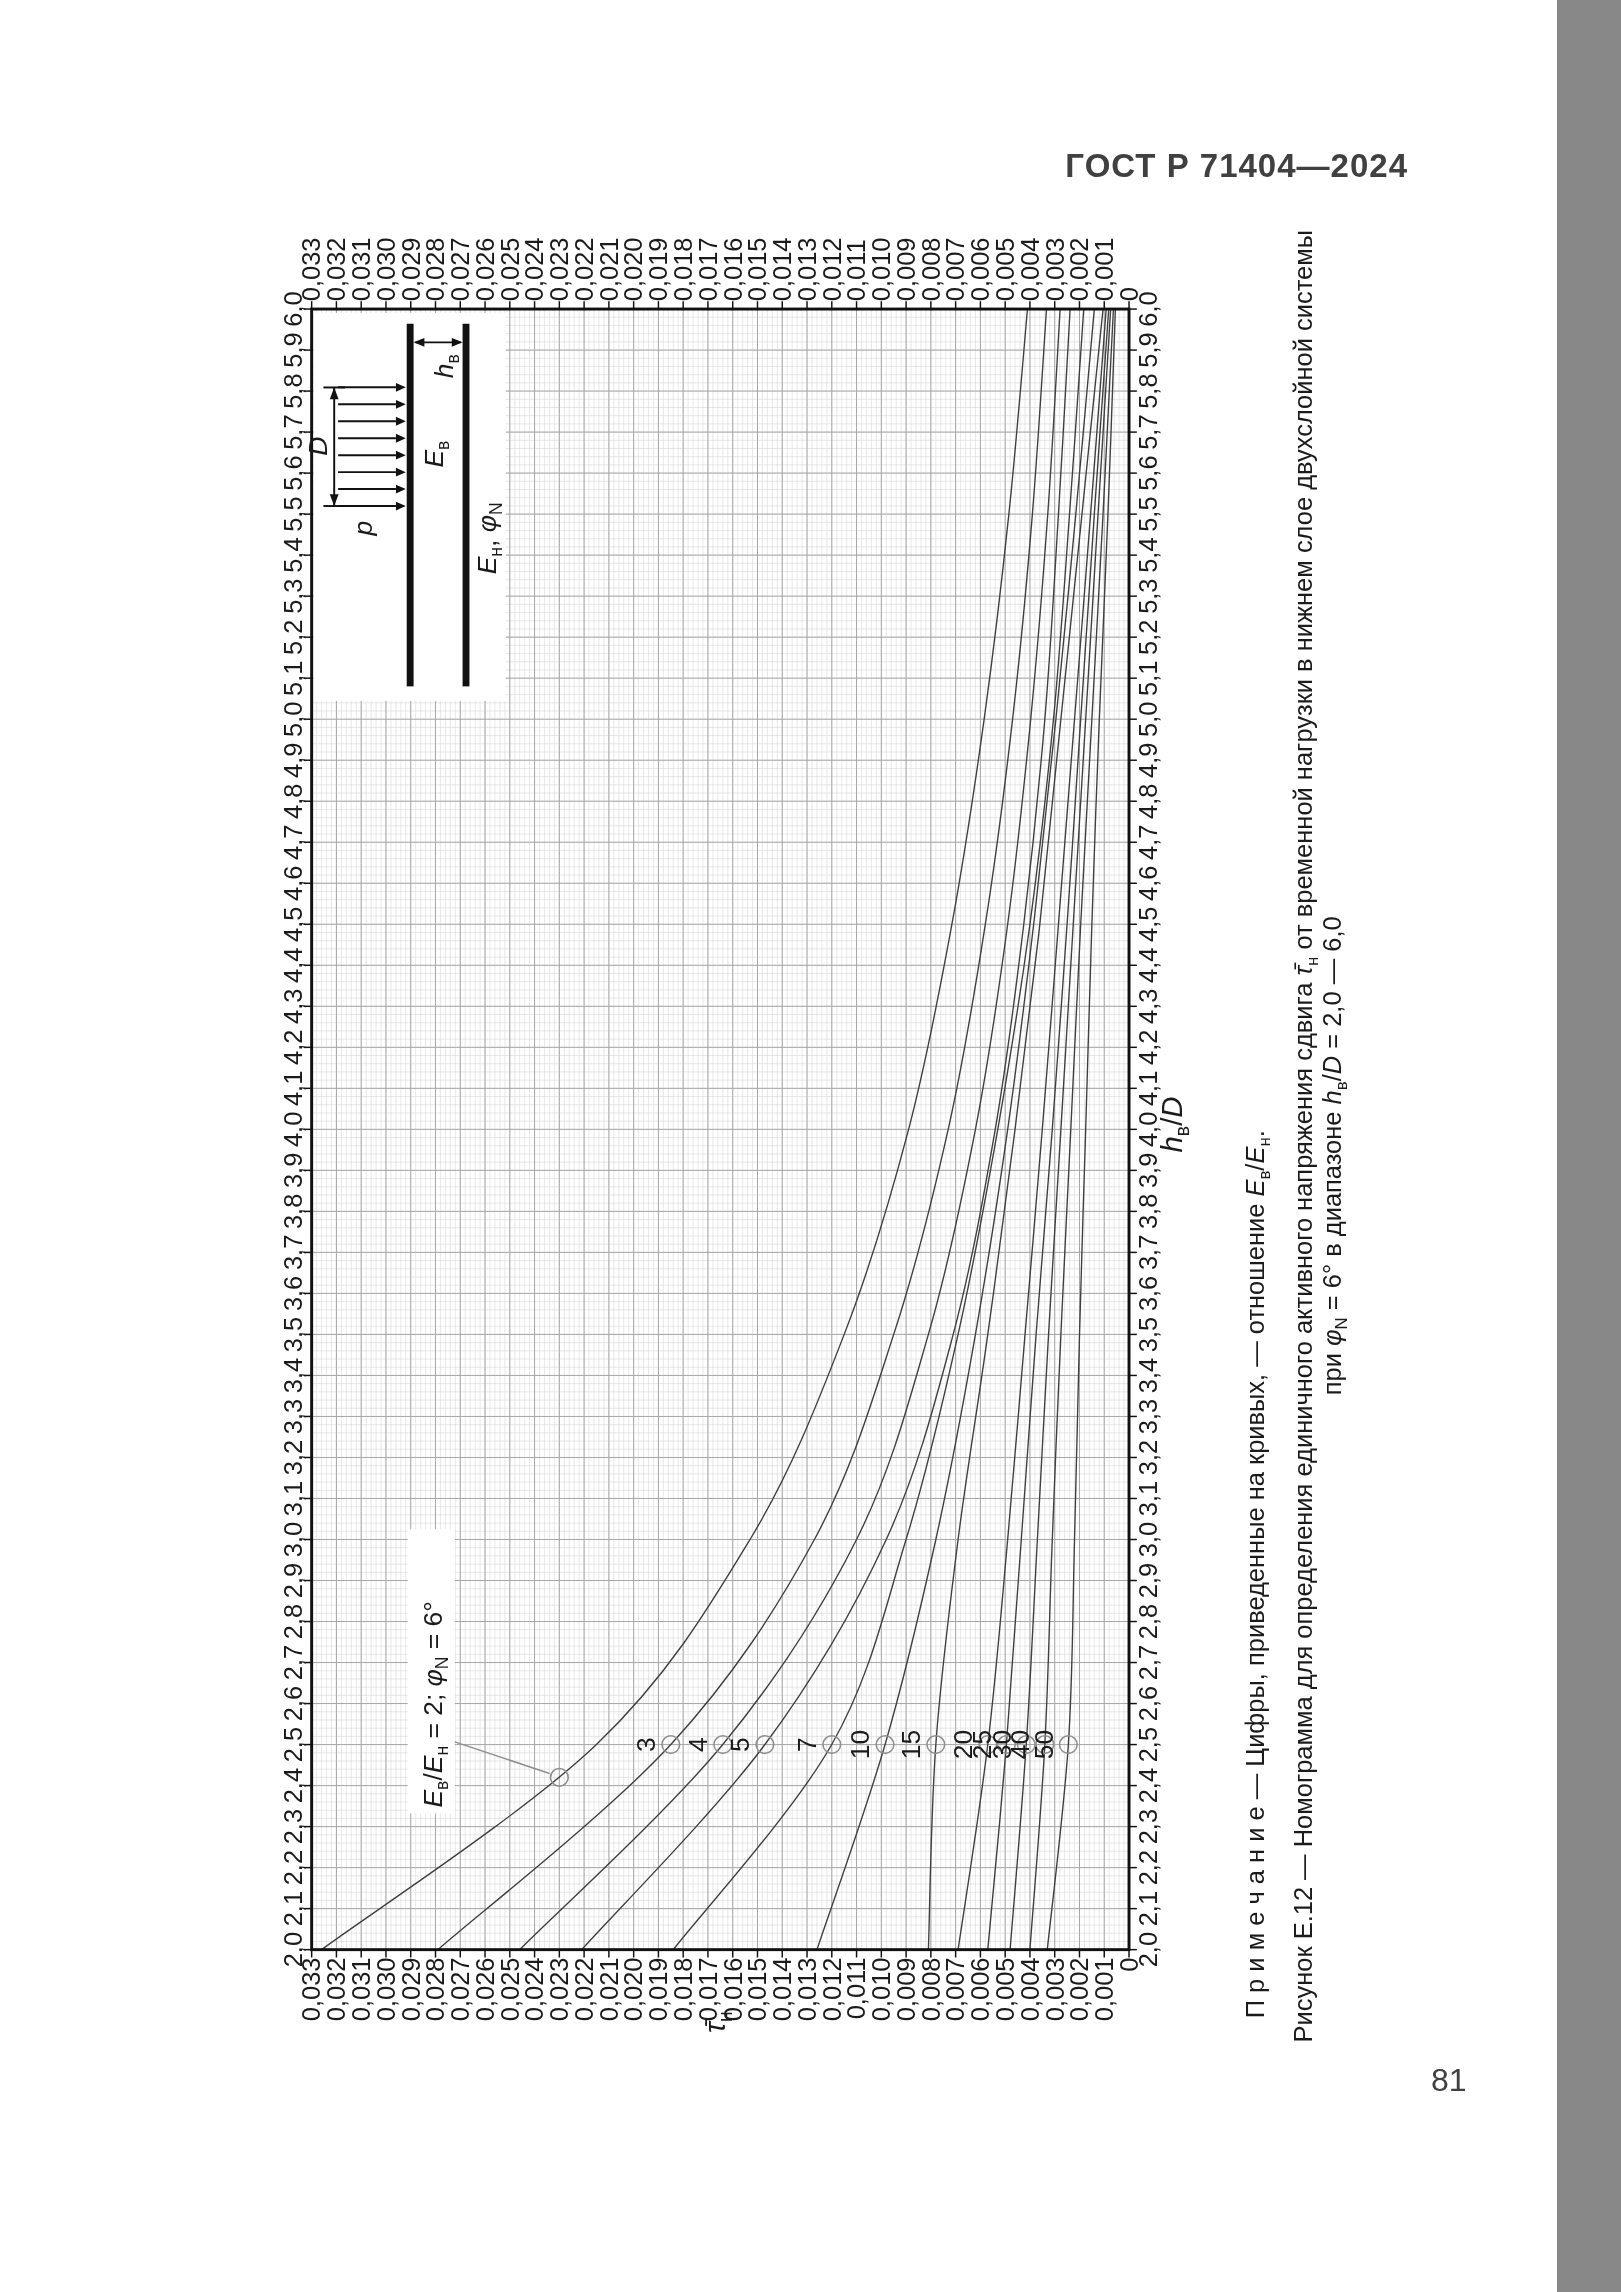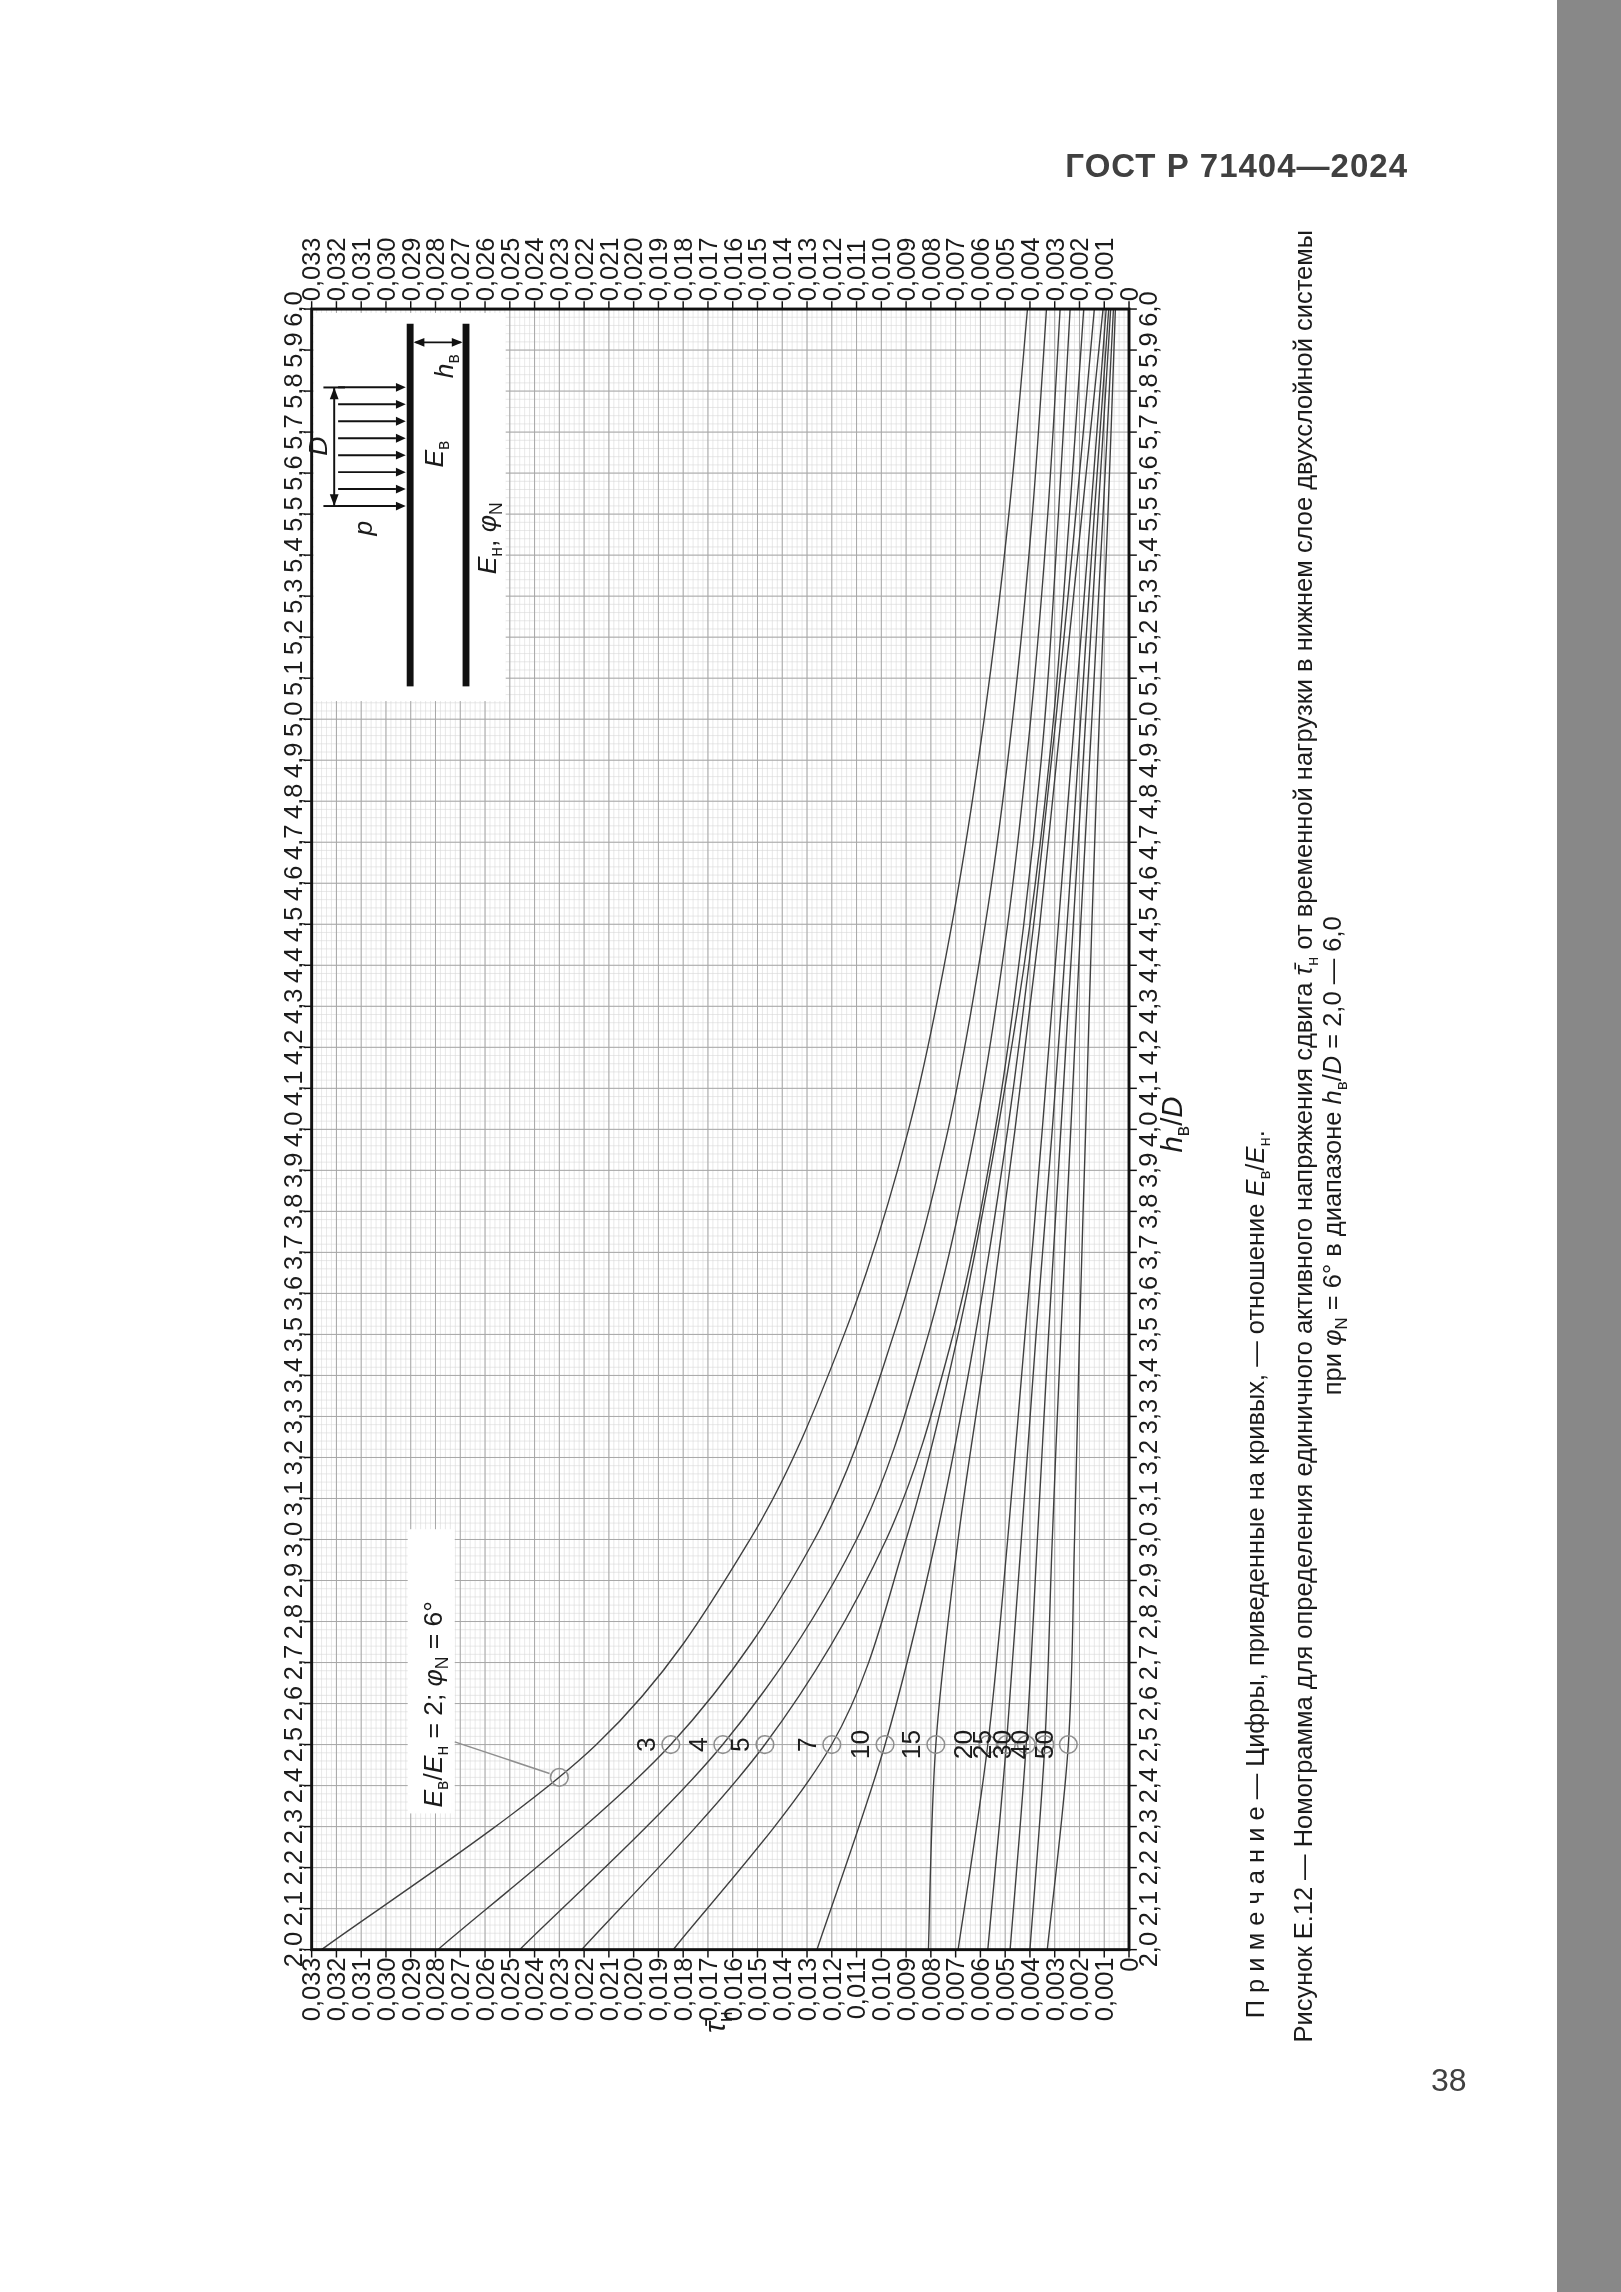--- a/index.html
+++ b/index.html
@@ -10,21 +10,21 @@
   #pagenum{position:absolute;top:2062px;left:1431px;font-size:32px;}
   #sheet{position:absolute;left:0;top:0;width:2293px;height:1621px;
          transform:translate(0px,2293px) rotate(-90deg);transform-origin:0 0;}
   svg text{fill:#1b1b1b;}
 </style>
 </head>
 <body>
 
 <div id="page">
   <div id="header">ГОСТ Р 71404—2024</div>
-  <div id="pagenum">38</div>
+  <div id="pagenum">81</div>
   <div id="sheet"><svg width="2293" height="1621" viewBox="0 0 2339 1654">
         <g>
           <line x1="350" y1="318" x2="350" y2="1152" stroke="#d7d7d7" stroke-width="0.6"></line>
           <line x1="358.37" y1="318" x2="358.37" y2="1152" stroke="#d7d7d7" stroke-width="0.6"></line>
           <line x1="366.74" y1="318" x2="366.74" y2="1152" stroke="#d7d7d7" stroke-width="0.6"></line>
           <line x1="375.11" y1="318" x2="375.11" y2="1152" stroke="#d7d7d7" stroke-width="0.6"></line>
           <line x1="383.48" y1="318" x2="383.48" y2="1152" stroke="#d7d7d7" stroke-width="0.6"></line>
           <line x1="391.85" y1="318" x2="391.85" y2="1152" stroke="#d7d7d7" stroke-width="0.6"></line>
           <line x1="400.22" y1="318" x2="400.22" y2="1152" stroke="#d7d7d7" stroke-width="0.6"></line>
           <line x1="408.59" y1="318" x2="408.59" y2="1152" stroke="#d7d7d7" stroke-width="0.6"></line>

